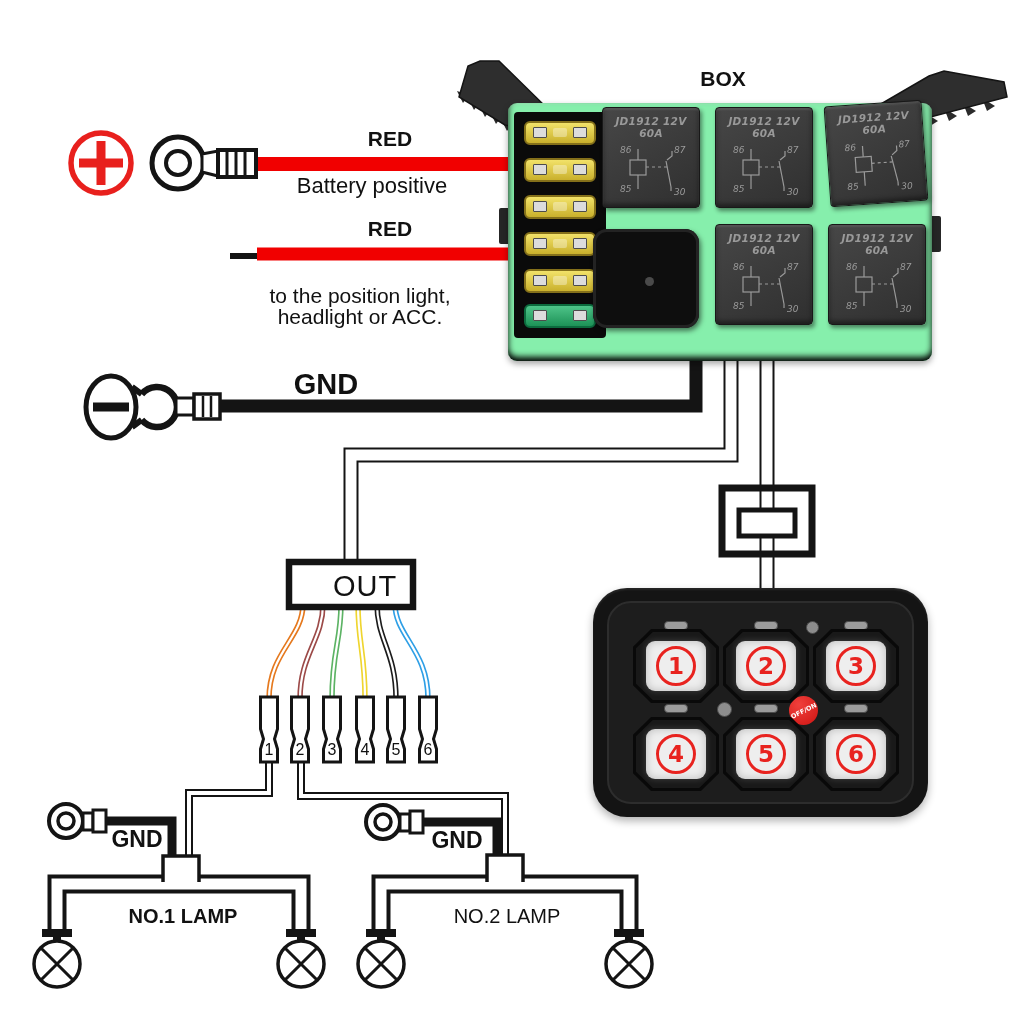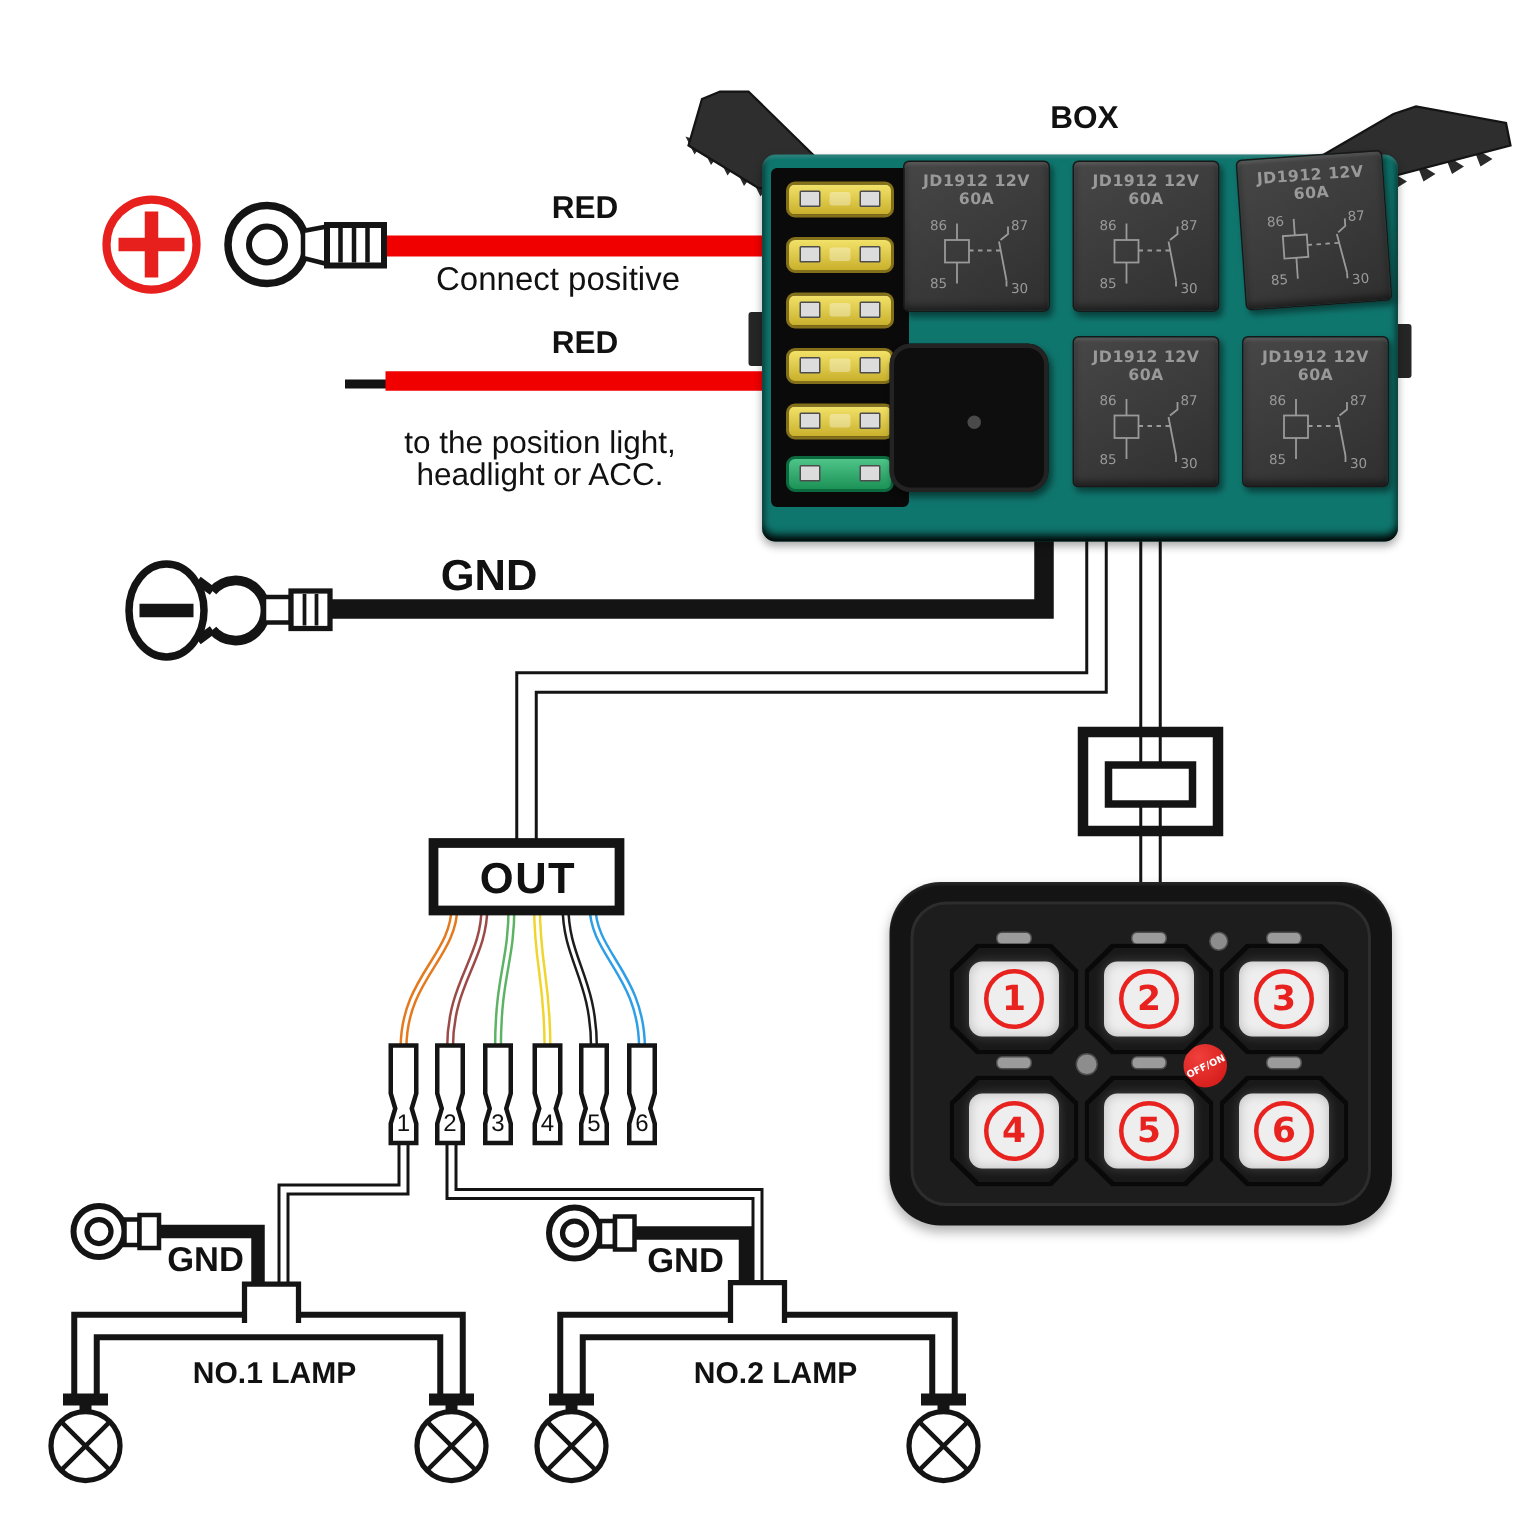--- a/index.html
+++ b/index.html
@@ -4,22 +4,22 @@
 <style>
   html,body{margin:0;padding:0;background:#fff;}
   #stage{position:relative;width:1024px;height:1024px;background:#fff;overflow:hidden;
          font-family:"Liberation Sans","DejaVu Sans",sans-serif;}
   .abs{position:absolute;}
   .lbl{position:absolute;color:#111;text-align:center;white-space:nowrap;}
 
   
   #box-tab-left{left:499px;top:208px;width:11px;height:36px;background:#262626;border-radius:2px;}
   #box-tab-right{left:930px;top:216px;width:11px;height:36px;background:#262626;border-radius:2px;}
-  #box-body{left:508px;top:103px;width:424px;height:258px;background:#0f766e;border-radius:9px;
-    box-shadow:inset 0 2px 2px rgba(255,255,255,.13), inset 0 -4px 6px #000, 0 3px 6px rgba(0,0,0,.35);}
+  #box-body{left:508px;top:103px;width:424px;height:258px;background:#86efac;border-radius:9px;
+    box-shadow:inset 0 2px 2px rgba(255,255,255,.13), inset 0 -4px 6px #000, 0 3px 6px rgba(0,0,0,.35);font-style:italic;}
   #fuse-block{position:absolute;left:6px;top:9px;width:92px;height:226px;background:#0a0a0a;border-radius:4px;}
   .fuse{position:absolute;left:10px;width:68px;height:20px;border-radius:6px;}
   .fuse.y{background:linear-gradient(#f2e269,#c9b02c);border:2px solid #84701a;}
   .fuse.g{background:linear-gradient(#4ec489,#1d9257);border:2px solid #0c6b3e;}
   .fw{position:absolute;top:4px;width:12px;height:9px;background:#dcdcdc;border:1px solid #4c4c4c;border-radius:1px;}
   .fw.l{left:7px}.fw.r{right:7px}
   .fc{position:absolute;left:27px;top:5px;width:14px;height:9px;background:rgba(255,255,255,.35);border-radius:2px;}
   .relay{position:absolute;width:96px;height:99px;background:linear-gradient(150deg,#474747,#2f2f2f);
     border:1px solid #181818;border-radius:4px;
     box-shadow:inset 0 2px 2px rgba(255,255,255,.10),inset 0 -3px 5px rgba(0,0,0,.45),2px 3px 4px rgba(0,0,0,.45);}
@@ -382,32 +382,32 @@
   <div class="bez" style="left:220px;top:129px">
         <i></i>
     <div class="btn">
           <div class="ring">6</div>
         </div>
   </div>
 </div>
 
 <div class="lbl t-big" style="left:673px;top:67px;width:100px">BOX</div>
 <div class="lbl t-big" style="left:340px;top:127px;width:100px">RED</div>
-<div class="lbl" style="left:272px;top:173px;width:200px;font-size:22px">Connect positive</div>
+<div class="lbl" style="left:272px;top:173px;width:200px;font-size:22px">Battery positive</div>
 <div class="lbl t-big" style="left:340px;top:217px;width:100px">RED</div>
 <div class="lbl t-med" style="left:240px;top:286px;width:240px">to the position light,</div>
 <div class="lbl t-med" style="left:240px;top:307px;width:240px">headlight or ACC.</div>
 <div class="lbl" style="left:286px;top:368px;width:80px;font-size:29px;font-weight:bold">GND</div>
-<div class="lbl" style="left:312px;top:570px;width:80px;font-size:29px;font-weight:bold;letter-spacing:1px">OUT</div>
+<div class="lbl" style="left:325px;top:570px;width:80px;font-size:29px;font-weight:normal;letter-spacing:1px">OUT</div>
 
 <div class="lbl" style="left:257px;top:741px;width:24px;font-size:16px">1</div>
 <div class="lbl" style="left:288px;top:741px;width:24px;font-size:16px">2</div>
 <div class="lbl" style="left:320px;top:741px;width:24px;font-size:16px">3</div>
 <div class="lbl" style="left:353px;top:741px;width:24px;font-size:16px">4</div>
 <div class="lbl" style="left:384px;top:741px;width:24px;font-size:16px">5</div>
 <div class="lbl" style="left:416px;top:741px;width:24px;font-size:16px">6</div>
 
 <div class="lbl" style="left:102px;top:826px;width:70px;font-size:23px;font-weight:bold">GND</div>
 <div class="lbl" style="left:103px;top:905px;width:160px;font-size:20px;font-weight:700">NO.1 LAMP</div>
 <div class="lbl" style="left:422px;top:827px;width:70px;font-size:23px;font-weight:bold">GND</div>
-<div class="lbl" style="left:437px;top:905px;width:160px;font-size:20px;font-weight:700">NO.2 LAMP</div>
+<div class="lbl" style="left:427px;top:905px;width:160px;font-size:20px;font-weight:400">NO.2 LAMP</div>
 
 </div>
 
 </body></html>

